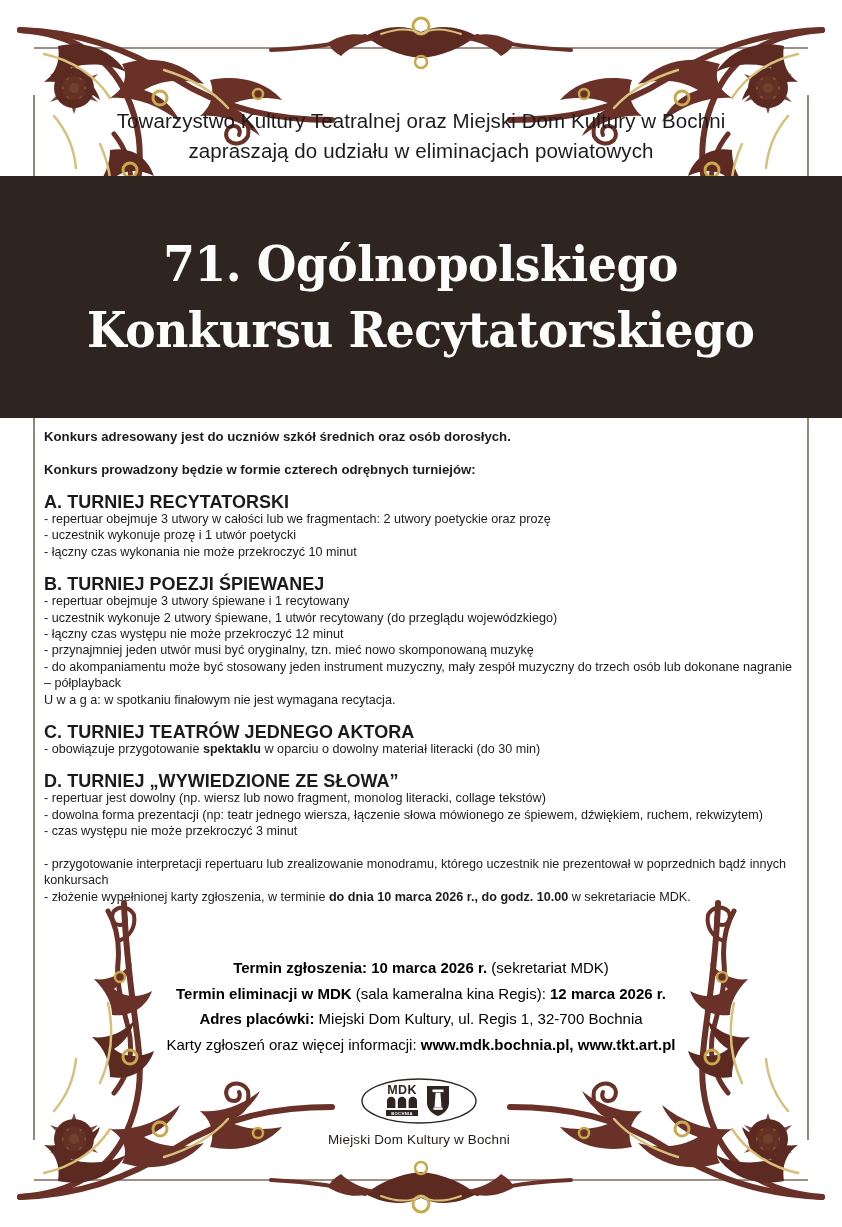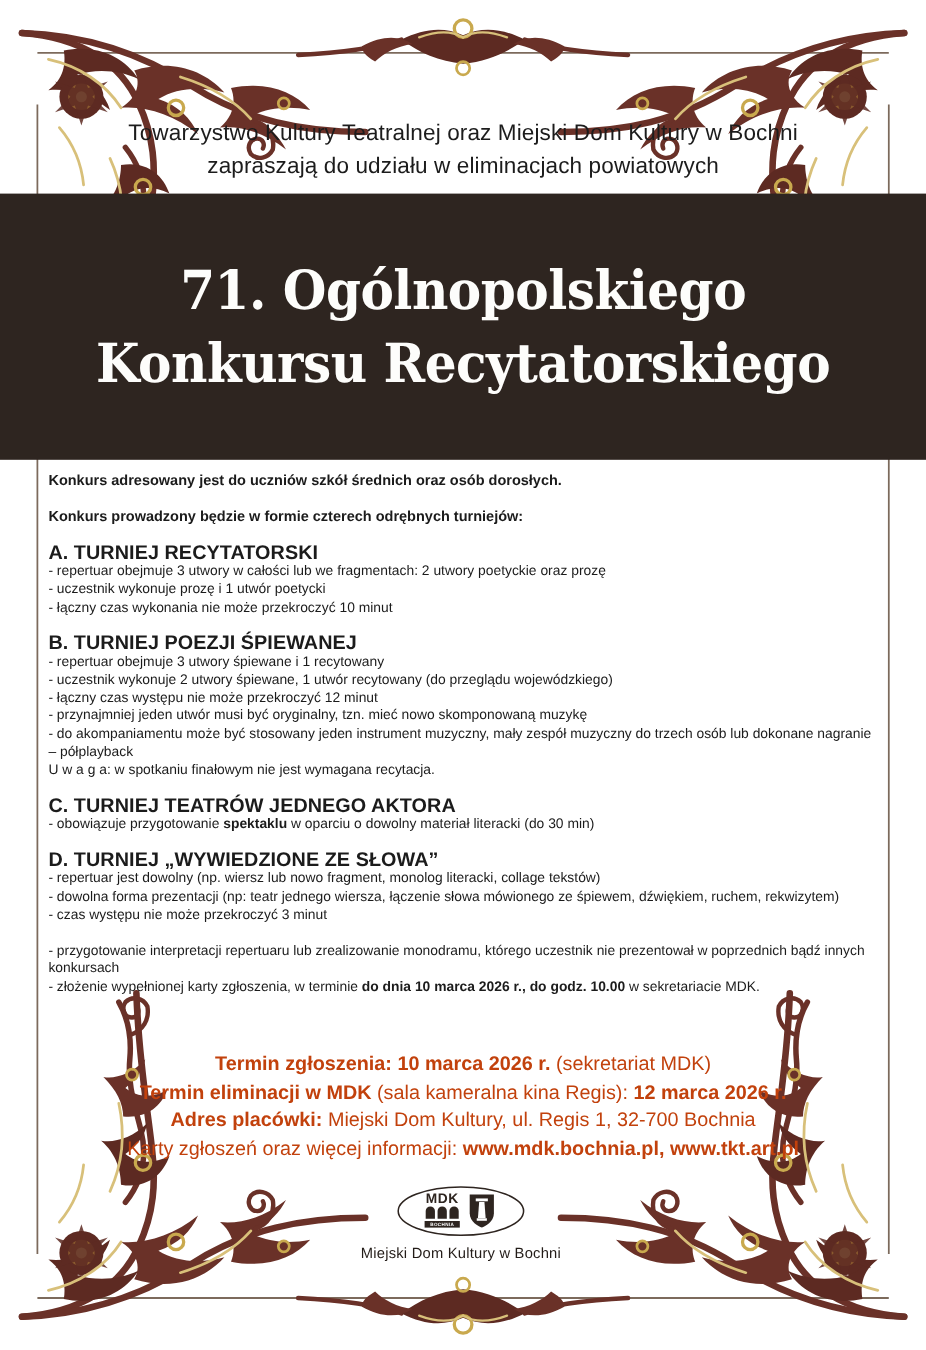--- a/index.html
+++ b/index.html
@@ -22,21 +22,21 @@
   }
   .masthead .line{
     font-size:20.5px;line-height:30px;color:#1c1c1c;
     letter-spacing:.1px;white-space:nowrap;
   }
 
   
   .titleband{
     position:absolute;left:0;top:176px;width:842px;height:242px;
     background:#2e2520;
-    display:flex;flex-direction:column;justify-content:center;
+    display:flex;flex-direction:column;align-items:center;justify-content:center;
   }
   .titleband .tline{
     color:#fdfdfb;
     font-family:"DejaVu Serif", serif;
     font-weight:bold;
     font-size:49px;
     line-height:66px;
     letter-spacing:-.5px;
     text-align:center;
     transform:scaleX(.93);
@@ -50,21 +50,21 @@
   .p b{font-weight:bold;}
   .gap-16{height:16px;}
   .lead{font-size:13.2px;font-weight:bold;line-height:17px;}
   .secthead{font-size:18px;font-weight:bold;line-height:17px;letter-spacing:.05px;}
 
   
   .info{
     position:absolute;left:0;top:955px;width:842px;text-align:center;
   }
   .info .iline{
-    font-size:18px;line-height:25.5px;color:#c2410c;white-space:nowrap;
+    font-size:15px;line-height:25.5px;color:#000000;white-space:nowrap;
   }
   .info .iline b{font-weight:bold;}
 
   
   .logo{
     position:absolute;left:0;top:1076px;width:838px;text-align:center;
   }
   .logo svg{display:block;margin:0 auto;}
   .logo .caption{
     margin-top:6px;font-size:13.4px;color:#231c18;letter-spacing:.2px;

